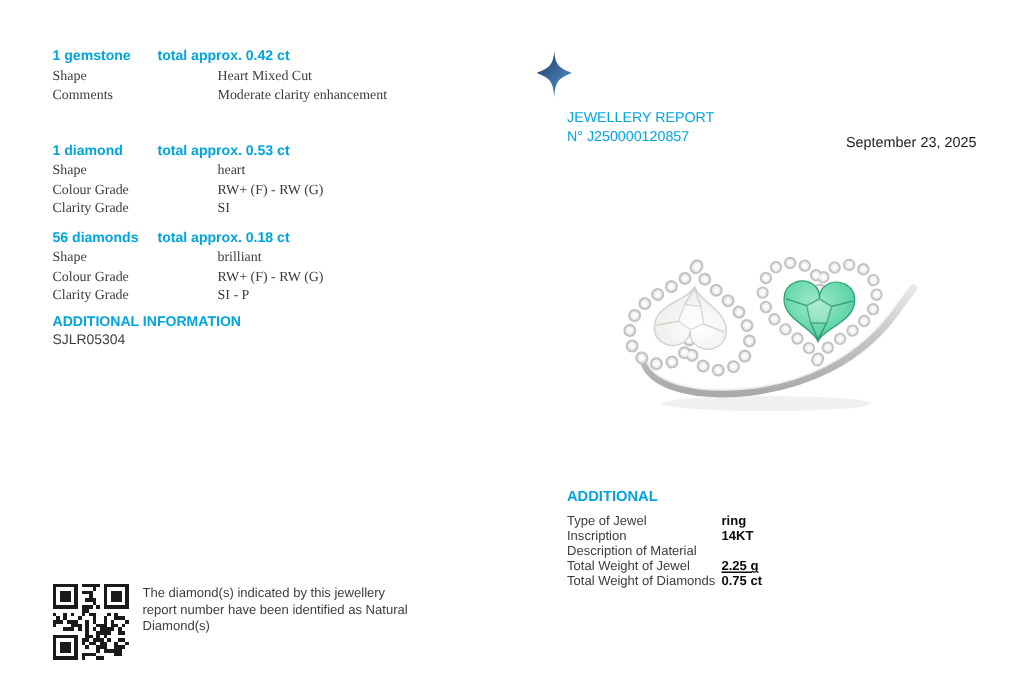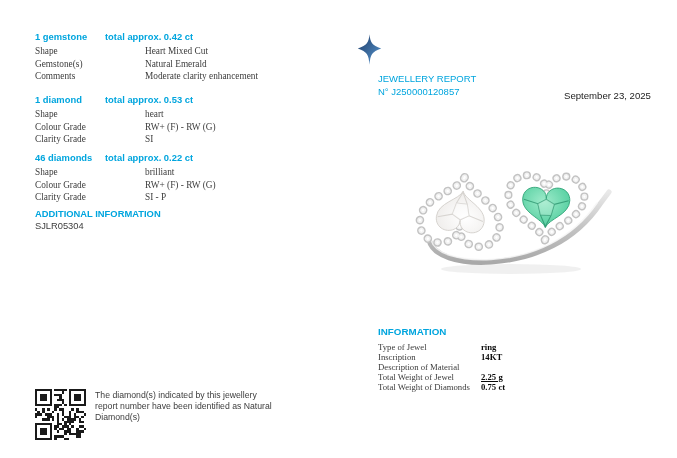--- a/index.html
+++ b/index.html
@@ -27,44 +27,40 @@
   .logo-text { font-family:"Liberation Serif", serif; font-size:21px; letter-spacing:0.2px; line-height:31px; }
   .logo-text .hrd { color:#21355A; }
   .logo-text .ant { color:#4B84C4; }
   .report-title { position:absolute; left:378px; top:73px; color:#00A5DE; font-weight:normal; font-size:9.5px; line-height:12.5px; }
   .report-date { position:absolute; left:564px; top:90px; font-size:9.6px; color:#1c1c1c; }
   
   .photo { position:absolute; left:403px; top:156px; width:225px; height:125px; }
   
   .descr { position:absolute; left:378px; top:325px; width:270px; }
   .descr .head { font-weight:bold; color:#00A5DE; font-size:9.8px; line-height:14px; margin-bottom:3px; }
-  .drow { display:flex; font-size:8.7px; line-height:10.1px;font-family:Liberation Serif, serif; }
+  .drow { display:flex; font-size:8.7px; line-height:10.1px; }
   .drow .lbl { width:103px; flex:0 0 103px; color:#3c3c3c; }
   .drow .val { font-weight:bold; color:#0a0a0a; }
   .drow .val.u { text-decoration:underline; }
 </style>
 </head>
 <body>
 
 <div class="page">
 
   <section class="spec" style="top:30px">
     <div class="spec-head">
       <span class="hcol">1 gemstone</span>
       <span>total approx. 0.42 ct</span>
     </div>
     <div class="row">
         <span class="lbl">Shape</span>
         <span class="val">Heart Mixed Cut</span>
       </div>
     <div class="row">
-        <span class="lbl">Gemstone(s)</span>
-        <span class="val">Natural Emerald</span>
-      </div>
-    <div class="row">
         <span class="lbl">Comments</span>
         <span class="val">Moderate clarity enhancement</span>
       </div>
   </section>
 
   <section class="spec" style="top:93px">
     <div class="spec-head">
       <span class="hcol">1 diamond</span>
       <span>total approx. 0.53 ct</span>
     </div>
@@ -77,22 +73,22 @@
         <span class="val">RW+ (F) - RW (G)</span>
       </div>
     <div class="row">
         <span class="lbl">Clarity Grade</span>
         <span class="val">SI</span>
       </div>
   </section>
 
   <section class="spec" style="top:151px">
     <div class="spec-head">
-      <span class="hcol">46 diamonds</span>
-      <span>total approx. 0.22 ct</span>
+      <span class="hcol">56 diamonds</span>
+      <span>total approx. 0.18 ct</span>
     </div>
     <div class="row">
         <span class="lbl">Shape</span>
         <span class="val">brilliant</span>
       </div>
     <div class="row">
         <span class="lbl">Colour Grade</span>
         <span class="val">RW+ (F) - RW (G)</span>
       </div>
     <div class="row">
@@ -321,21 +317,21 @@
             <path d="M-14 -5 L-9 14 L0 33 L9 14 L14 -5"></path>
             <path d="M-9 14 L9 14"></path>
           </g>
           <path d="M-14 -5 L0 -13 L14 -5 L9 14 L-9 14 Z" fill="#CFF6E4" opacity="0.3"></path>
         </g>
       </g>
     </svg>
   </div>
 
   <div class="descr">
-    <div class="head">INFORMATION</div>
+    <div class="head">ADDITIONAL</div>
     <div class="drow">
         <span class="lbl">Type of Jewel</span>
         <span class="val">ring</span>
       </div>
     <div class="drow">
         <span class="lbl">Inscription</span>
         <span class="val">14KT</span>
       </div>
     <div class="drow">
         <span class="lbl">Description of Material</span>

